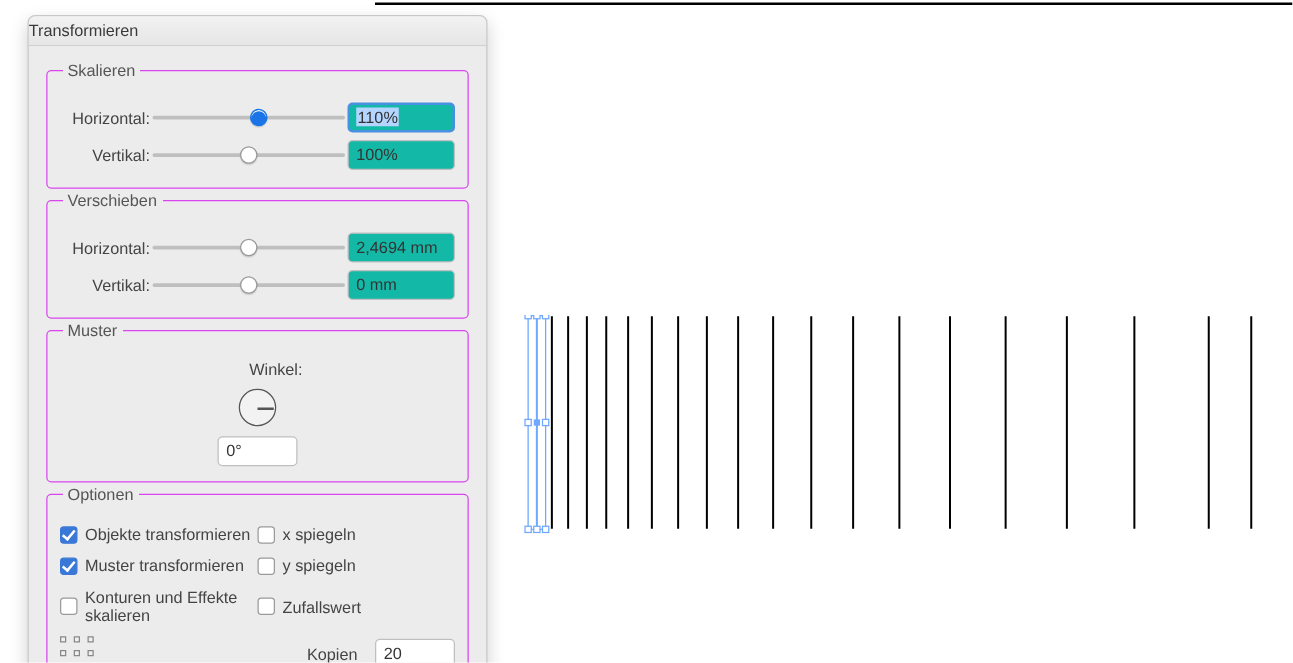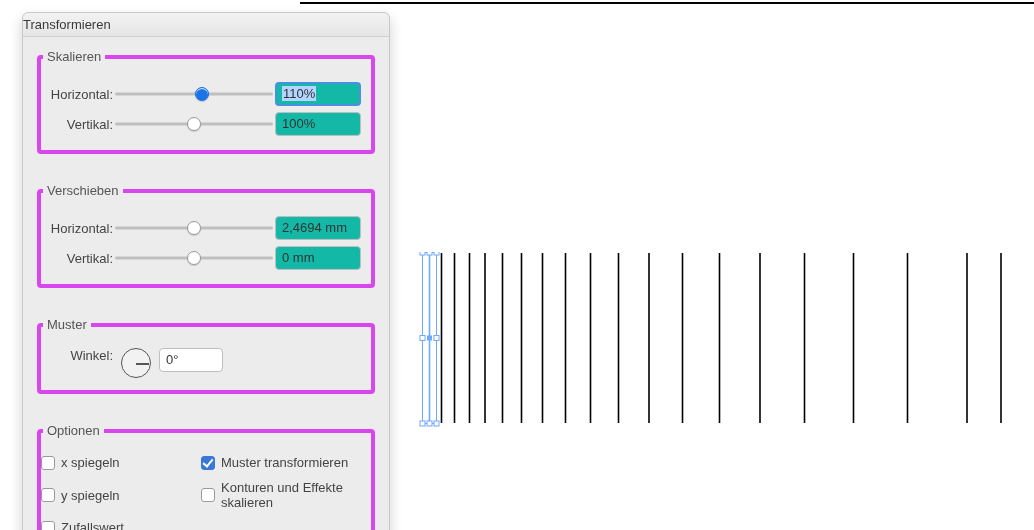--- a/index.html
+++ b/index.html
@@ -42,24 +42,24 @@
     font-size: 13px;
     color: #3a3a3a;
     border-bottom: 1px solid #d0d0d0;
     background: linear-gradient(#f2f2f2,#e6e6e6);
     border-radius: 6px 6px 0 0;
   }
   .panel-body {
     padding: 12px 14px 10px 14px;
   }
   fieldset {
-    border: 4px solid #d946ef;
+    border: 1px solid #d946ef;
     border-radius: 4px;
-    padding: 12px 10px 8px 0;
-    margin-bottom: 29px;
+    padding: 12px 10px 8px 10px;
+    margin-bottom: 2px;
     position: relative;
   }
   legend {
     padding: 0 4px;
     color: #555;
     font-size: 13px;
     margin-left: 2px;
   }
   .row {
     display: flex;
@@ -114,23 +114,24 @@
   .valbox.selected {
     border: 2px solid #4a90e2;
     padding: 2px 5px;
   }
   .valbox.selected span {
     background: #b4d5ff;
     padding: 0 1px;
   }
   .angle-row {
     display: flex;
-    align-items: flex-start;
+    align-items: center;
     gap: 8px;
     margin: 4px 0;
+    flex-direction: column;
   }
   .angle-dial {
     width: 30px; height: 30px;
     border: 1.5px solid #555;
     border-radius: 50%;
     position: relative;
     background: #f2f2f2;
     flex-shrink: 0;
   }
   .angle-dial .needle {
@@ -304,20 +305,24 @@
             <div class="needle"></div>
           </div>
         <div class="smallbox"><span>0°</span></div>
       </div>
     </fieldset>
 
     <fieldset>
       <legend>Optionen</legend>
       <div class="opts">
         <div class="opt">
+          <div class="cb checked"></div>
+          <span>Objekte transformieren</span>
+        </div>
+        <div class="opt">
           <div class="cb"></div>
           <span>x spiegeln</span>
         </div>
         <div class="opt">
           <div class="cb checked"></div>
           <span>Muster transformieren</span>
         </div>
         <div class="opt">
           <div class="cb"></div>
           <span>y spiegeln</span>

